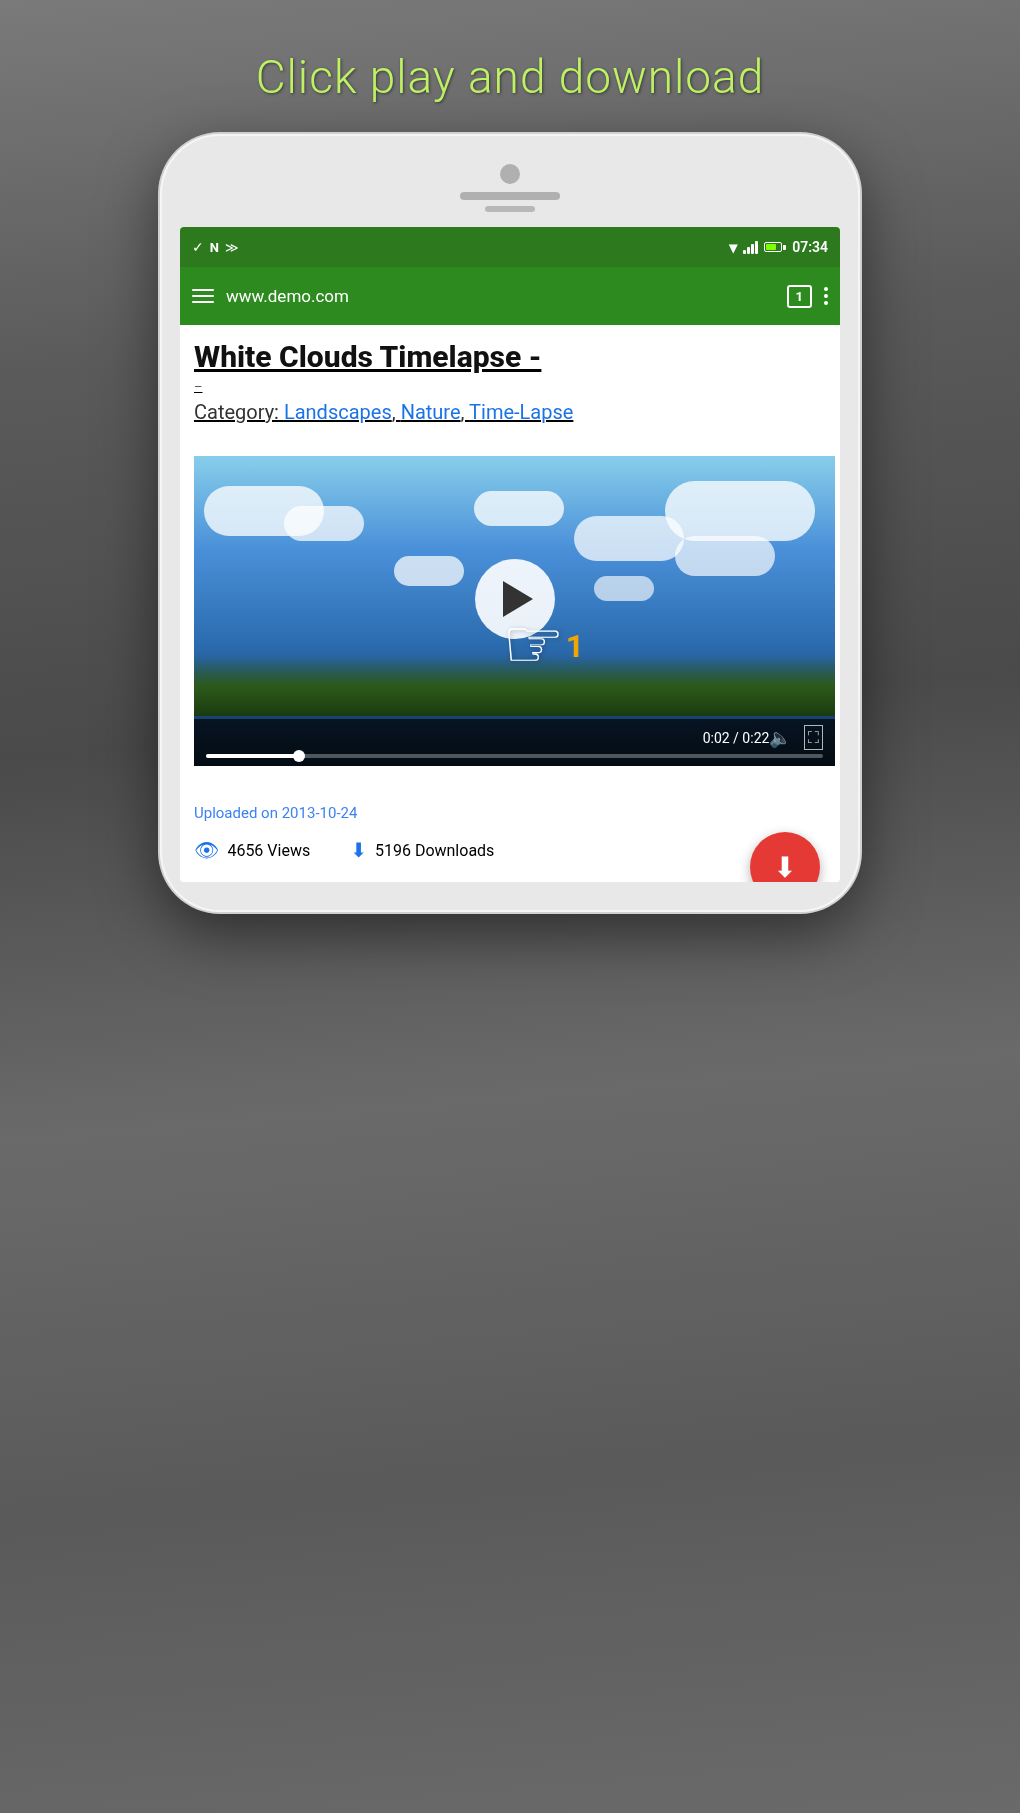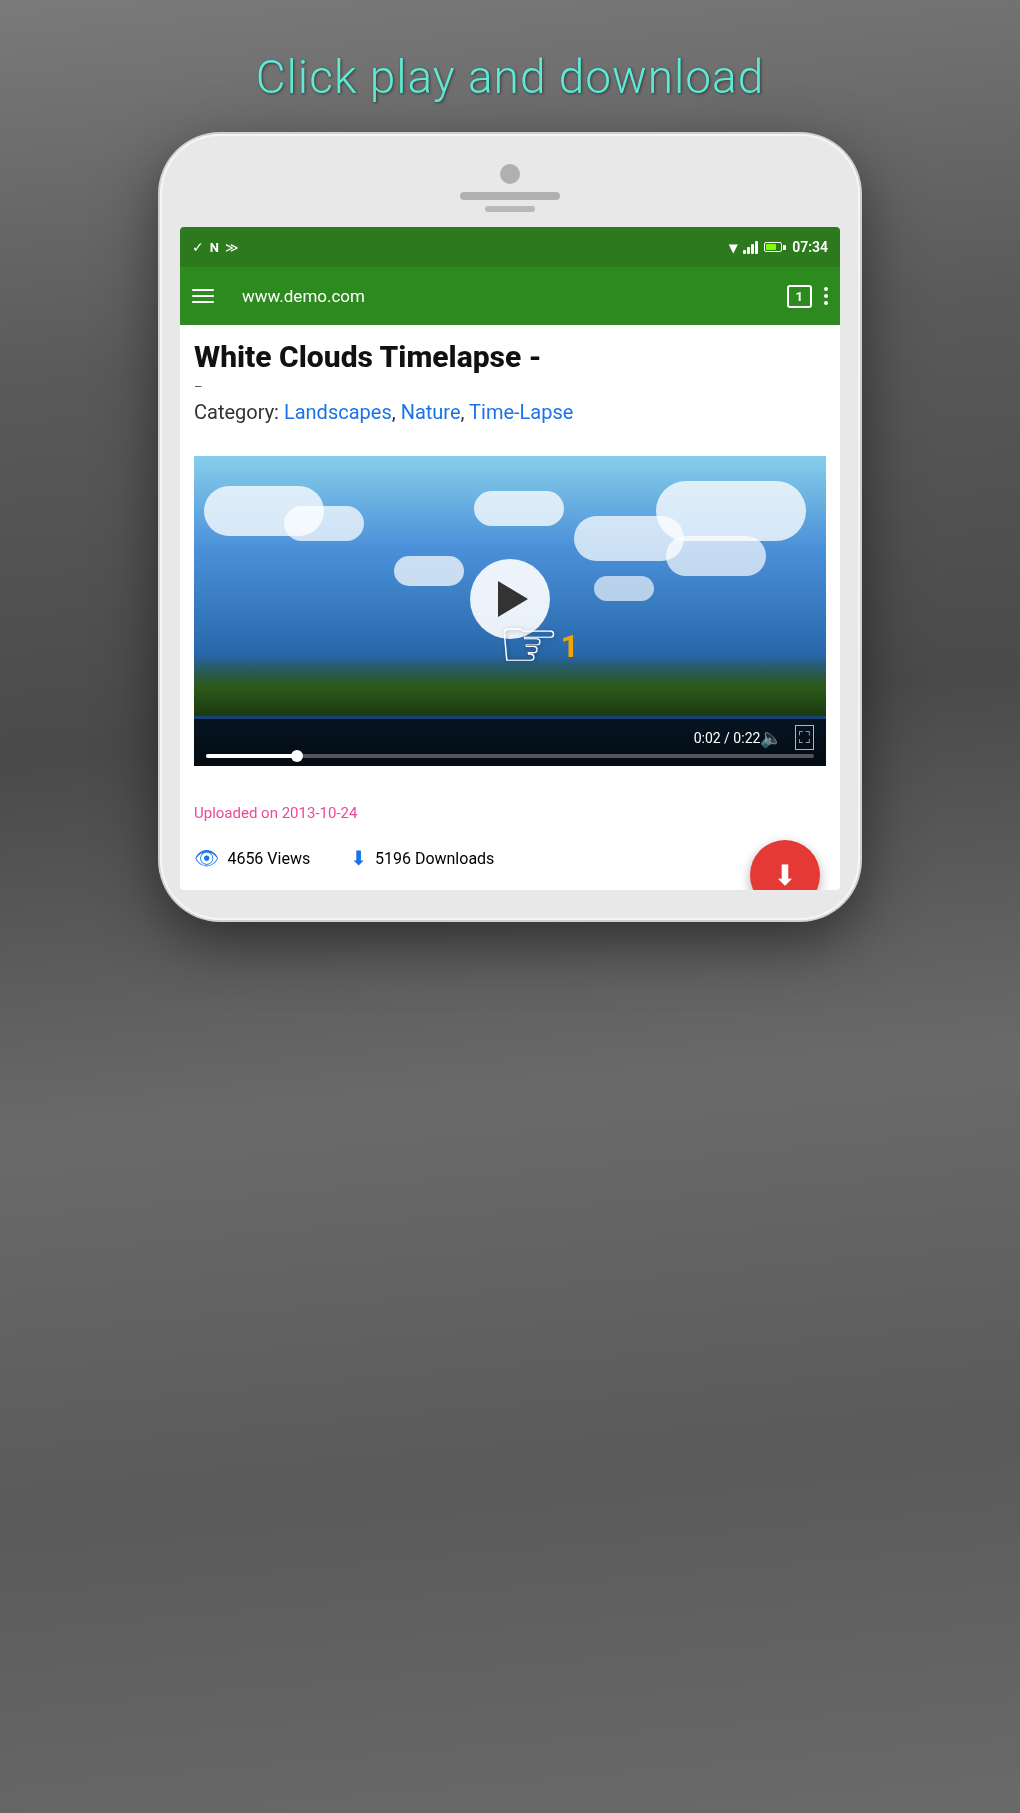--- a/index.html
+++ b/index.html
@@ -25,21 +25,21 @@
       position: absolute;
       top: 0; left: 0; right: 0; bottom: 0;
       background: 
         linear-gradient(175deg, #7a7a7a 0%, #5a5a5a 20%, #4a4a4a 40%, #6a6a6a 60%, #5a5a5a 80%, #6a6a6a 100%);
       z-index: 0;
     }
 
     .top-text {
       position: relative;
       z-index: 2;
-      color: #5eead4;
+      color: #bef264;
       font-size: 46px;
       font-weight: 300;
       text-align: center;
       margin-top: 50px;
       margin-bottom: 30px;
       text-shadow: 1px 1px 3px rgba(0,0,0,0.5);
       letter-spacing: 1px;
     }
 
     
@@ -152,21 +152,20 @@
       width: 22px;
       height: 2px;
       background: white;
       border-radius: 1px;
     }
 
     .url-bar {
       flex: 1;
       color: white;
       font-size: 17px;
-      margin-left: 16px;
     }
 
     .tab-count {
       border: 2px solid white;
       border-radius: 3px;
       padding: 2px 7px;
       color: white;
       font-size: 13px;
       font-weight: bold;
     }
@@ -182,21 +181,22 @@
       display: block;
       width: 4px;
       height: 4px;
       background: white;
       border-radius: 50%;
     }
 
     
     .web-content {
       background: white;
-      padding: 14px 14px 20px 14px;
+      padding: 14px 5px 20px 14px;
+      text-decoration: underline;
     }
 
     .page-title {
       font-size: 30px;
       font-weight: 800;
       color: #111;
       line-height: 1.2;
       margin-bottom: 4px;
     }
 
@@ -362,22 +362,22 @@
 
     
     .video-info {
       padding: 18px 14px 20px;
       background: white;
       position: relative;
     }
 
     .upload-date {
       font-size: 15px;
-      color: #ec4899;
-      margin-bottom: 24px;
+      color: #3b82f6;
+      margin-bottom: 16px;
     }
 
     .stats-row {
       display: flex;
       gap: 40px;
       align-items: center;
     }
 
     .stat-item {
       display: flex;

